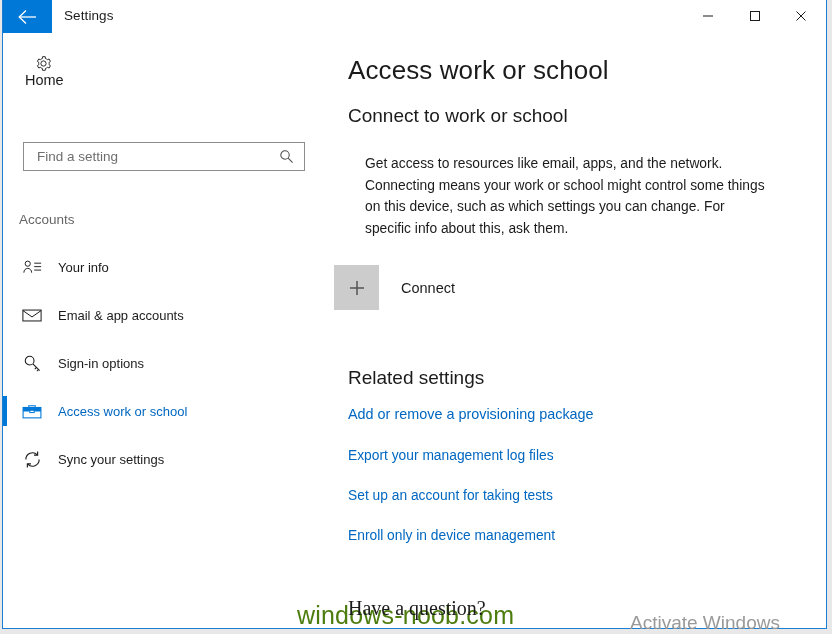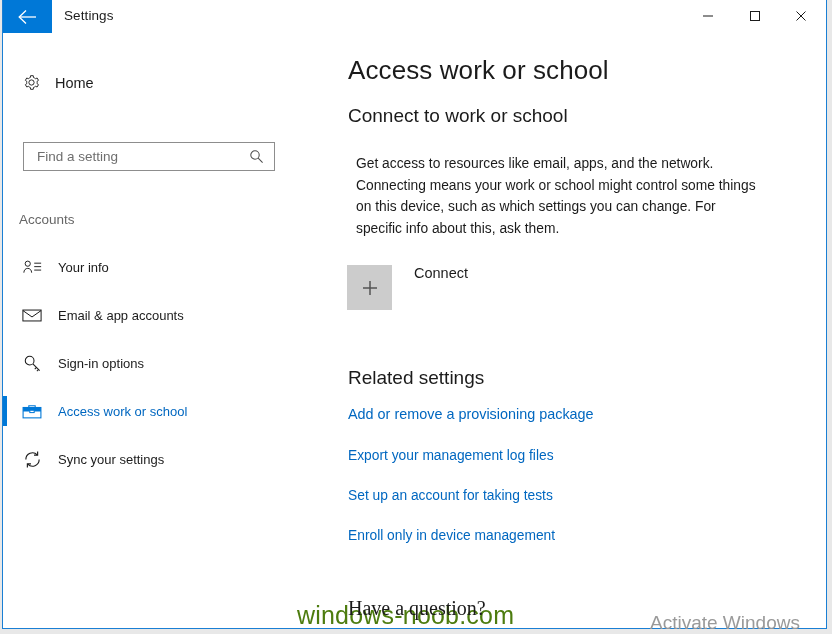--- a/index.html
+++ b/index.html
@@ -74,37 +74,38 @@
   #sidebar {
     position: absolute;
     left: 0;
     top: 37px;
     width: 330px;
     bottom: 0;
     background: #ffffff;
   }
   #home-row {
     position: absolute;
-    left: 0px; top: 18px;
+    left: 12px; top: 18px;
     width: 330px; height: 36px;
     display: flex;
-    align-items: flex-end;
+    align-items: flex-start;
     cursor: pointer;
+    flex-direction: column;
   }
   #home-row .ico { width: 28px; margin-left: 14px; display:flex; align-items:center; justify-content:center;}
   #home-label {
     margin-left: 10px;
     font-size: 14.5px;
     color: #1b1b1b;
   }
 
   #search-box {
     position: absolute;
     left: 20px; top: 105px;
-    width: 252px; height: 29px;
+    width: 282px; height: 29px;
     border: 1px solid #8d8d8d;
     box-sizing: border-box;
     background: #ffffff;
     display: flex;
     align-items: center;
     cursor: text;
   }
   #search-input {
     border: none;
     outline: none;
@@ -179,31 +180,31 @@
   }
   #section-heading {
     position: absolute;
     left: 15px; top: 68px;
     font-size: 19px;
     font-weight: 400;
     color: #1b1b1b;
   }
   #description {
     position: absolute;
-    left: 23px; top: 116px;
+    left: 32px; top: 116px;
     width: 400px;
     font-size: 13.8px;
     line-height: 21.5px;
     color: #1b1b1b;
   }
   #connect-row {
     position: absolute;
-    left: 14px; top: 228px;
-    display: flex;
-    align-items: flex-start;
+    left: 1px; top: 228px;
+    display: flex;
+    align-items: center;
     cursor: pointer;
   }
   #connect-tile {
     width: 45px; height: 45px;
     background: #cccccc;
     display: flex;
     align-items: center;
     justify-content: center;
   }
   #connect-label {
@@ -248,21 +249,21 @@
     left: 297px;
     top: 601px;
     font-size: 25px;
     color: #4d7c0f;
     letter-spacing: .2px;
     white-space: nowrap;
     z-index: 2;
   }
   #activate-watermark {
     position: absolute;
-    left: 650px;
+    left: 630px;
     top: 612px;
     font-size: 19px;
     color: #9a9a9a;
     white-space: nowrap;
     z-index: 2;
   }
 </style>
 </head>
 <body>
 

